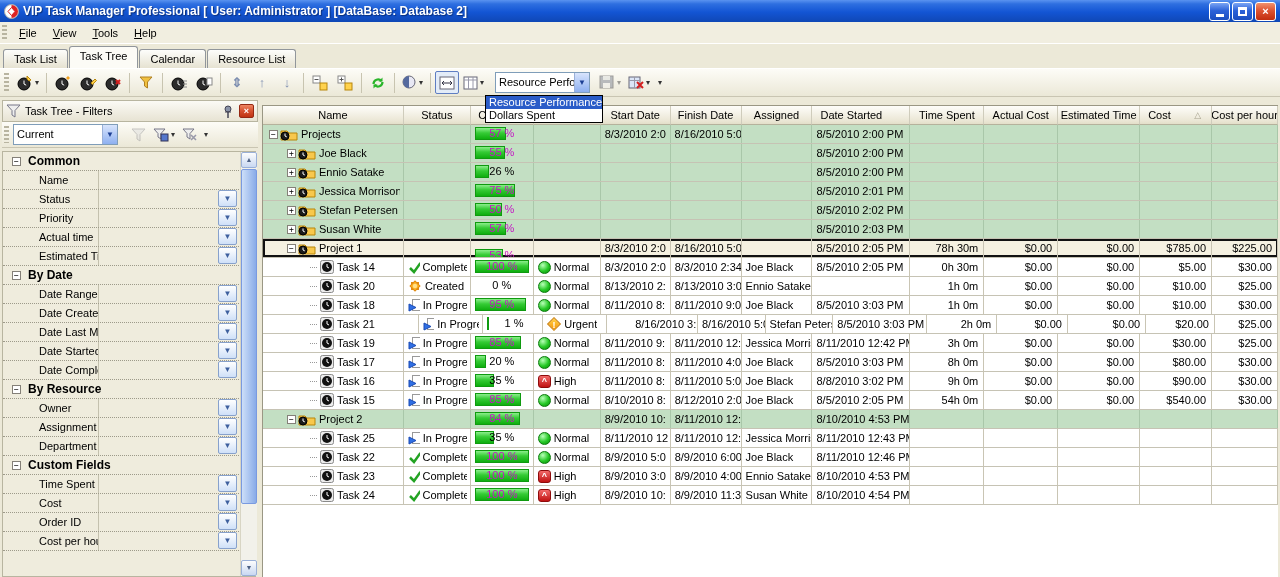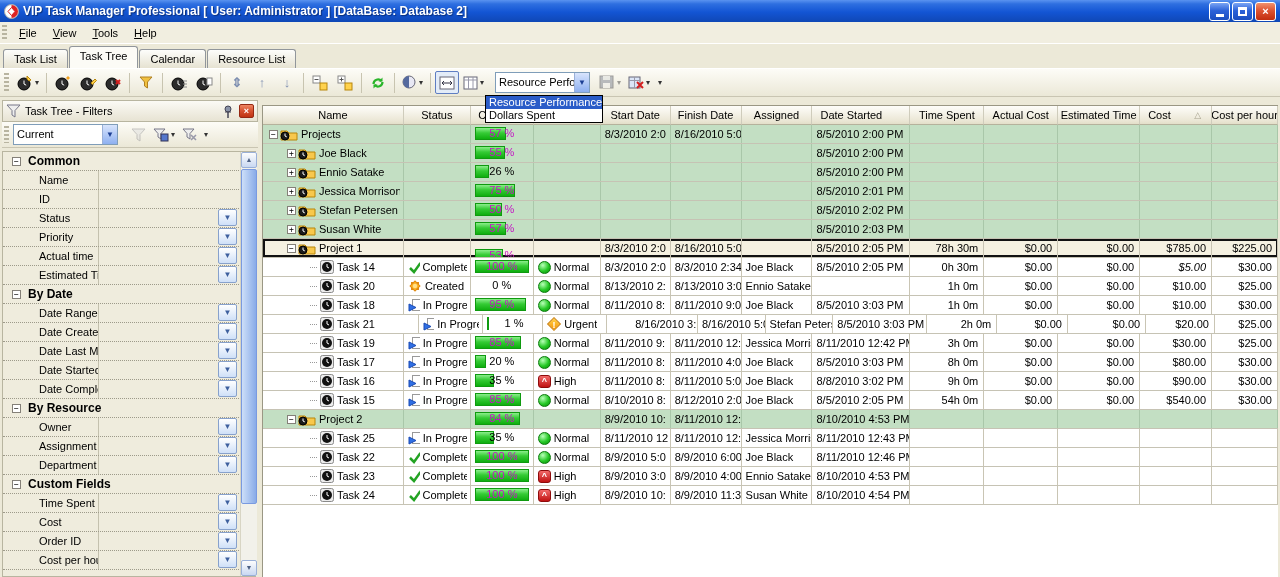--- a/index.html
+++ b/index.html
@@ -343,24 +343,20 @@
       <div id="sb-grid">
           <div class="sb-sec">
             <span class="expander">−</span>
             <span>Common</span>
           </div>
           <div class="sb-row">
             <span class="sb-label">Name</span>
             <span class="sb-val"></span>
           </div>
           <div class="sb-row">
-            <span class="sb-label">ID</span>
-            <span class="sb-val"></span>
-          </div>
-          <div class="sb-row">
             <span class="sb-label">Status</span>
             <span class="sb-val">
               <span class="sb-arrow">▼</span>
             </span>
           </div>
           <div class="sb-row">
             <span class="sb-label">Priority</span>
             <span class="sb-val">
               <span class="sb-arrow">▼</span>
             </span>
@@ -751,21 +747,21 @@
               <span class="pr-normal"></span>
               <span class="nlabel">Normal</span>
             </div>
             <div class="tcell" style="width: 70px;">8/3/2010 2:0</div>
             <div class="tcell" style="width: 71px;">8/3/2010 2:34</div>
             <div class="tcell" style="width: 71px;">Joe Black</div>
             <div class="tcell" style="width: 98px;">8/5/2010 2:05 PM</div>
             <div class="tcell num" style="width: 74px;">0h 30m</div>
             <div class="tcell num" style="width: 74px;">$0.00</div>
             <div class="tcell num" style="width: 82px;">$0.00</div>
-            <div class="tcell num" style="width: 72px; font-style: italic;">$5.00</div>
+            <div class="tcell num" style="width: 72px;">$5.00</div>
             <div class="tcell num" style="width: 66px;">$30.00</div>
           </div>
           <div class="trow">
             <div class="tcell namecell" style="width: 141px; padding-left: 46px;">
               <span class="dots"></span>
               <span class="node-icon">
                 <svg width="14" height="14">
                   <rect x="0.5" y="0.5" width="13" height="13" rx="2" fill="#ececec" stroke="#8a8a8a"></rect>
                   <circle cx="7" cy="7" r="5" fill="#111"></circle>
                   <path d="M7 4v3l2 1" stroke="#fff" fill="none"></path>

